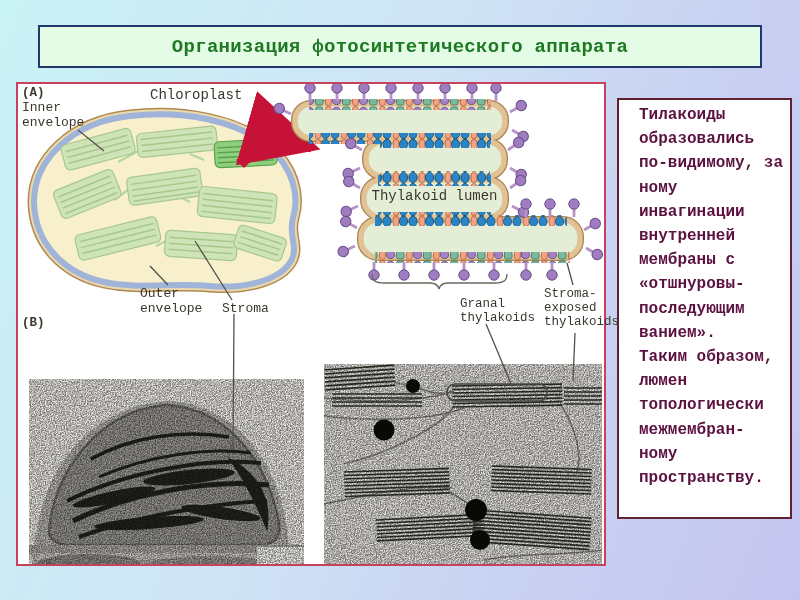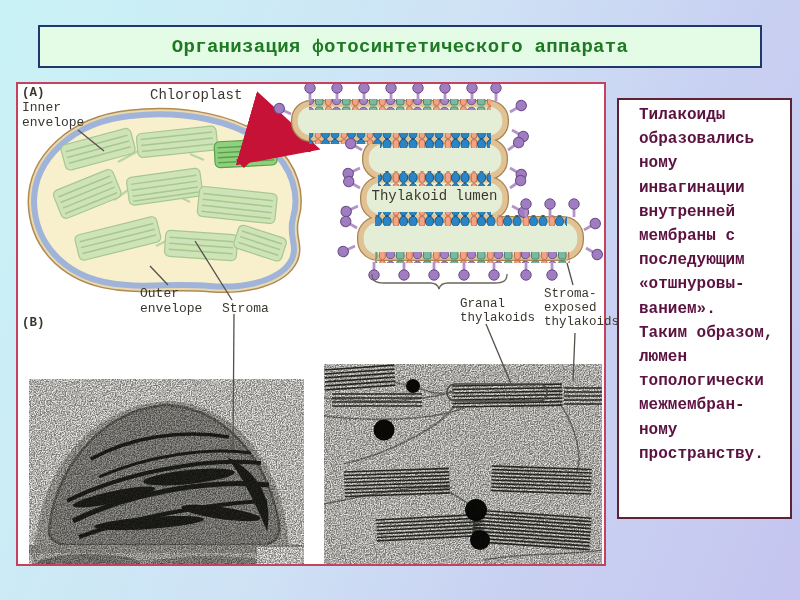--- a/index.html
+++ b/index.html
@@ -343,26 +343,27 @@
         <div>Stroma-</div>
         <div>exposed</div>
         <div>thylakoids</div>
       </div>
   </div>
 
   <div class="notebox">
     <div>
         <div class="note-line">Тилакоиды</div>
         <div class="note-line">образовались</div>
+        <div class="note-line">по-видимому, за</div>
         <div class="note-line">ному</div>
         <div class="note-line">инвагинации</div>
         <div class="note-line">внутренней</div>
         <div class="note-line">мембраны с</div>
+        <div class="note-line">«отшнуровы-</div>
         <div class="note-line">последующим</div>
-        <div class="note-line">«отшнуровы-</div>
         <div class="note-line">ванием».</div>
         <div class="note-line">Таким образом,</div>
         <div class="note-line">люмен</div>
         <div class="note-line">топологически</div>
         <div class="note-line">межмембран-</div>
         <div class="note-line">ному</div>
         <div class="note-line">пространству.</div>
       </div>
   </div>
 

